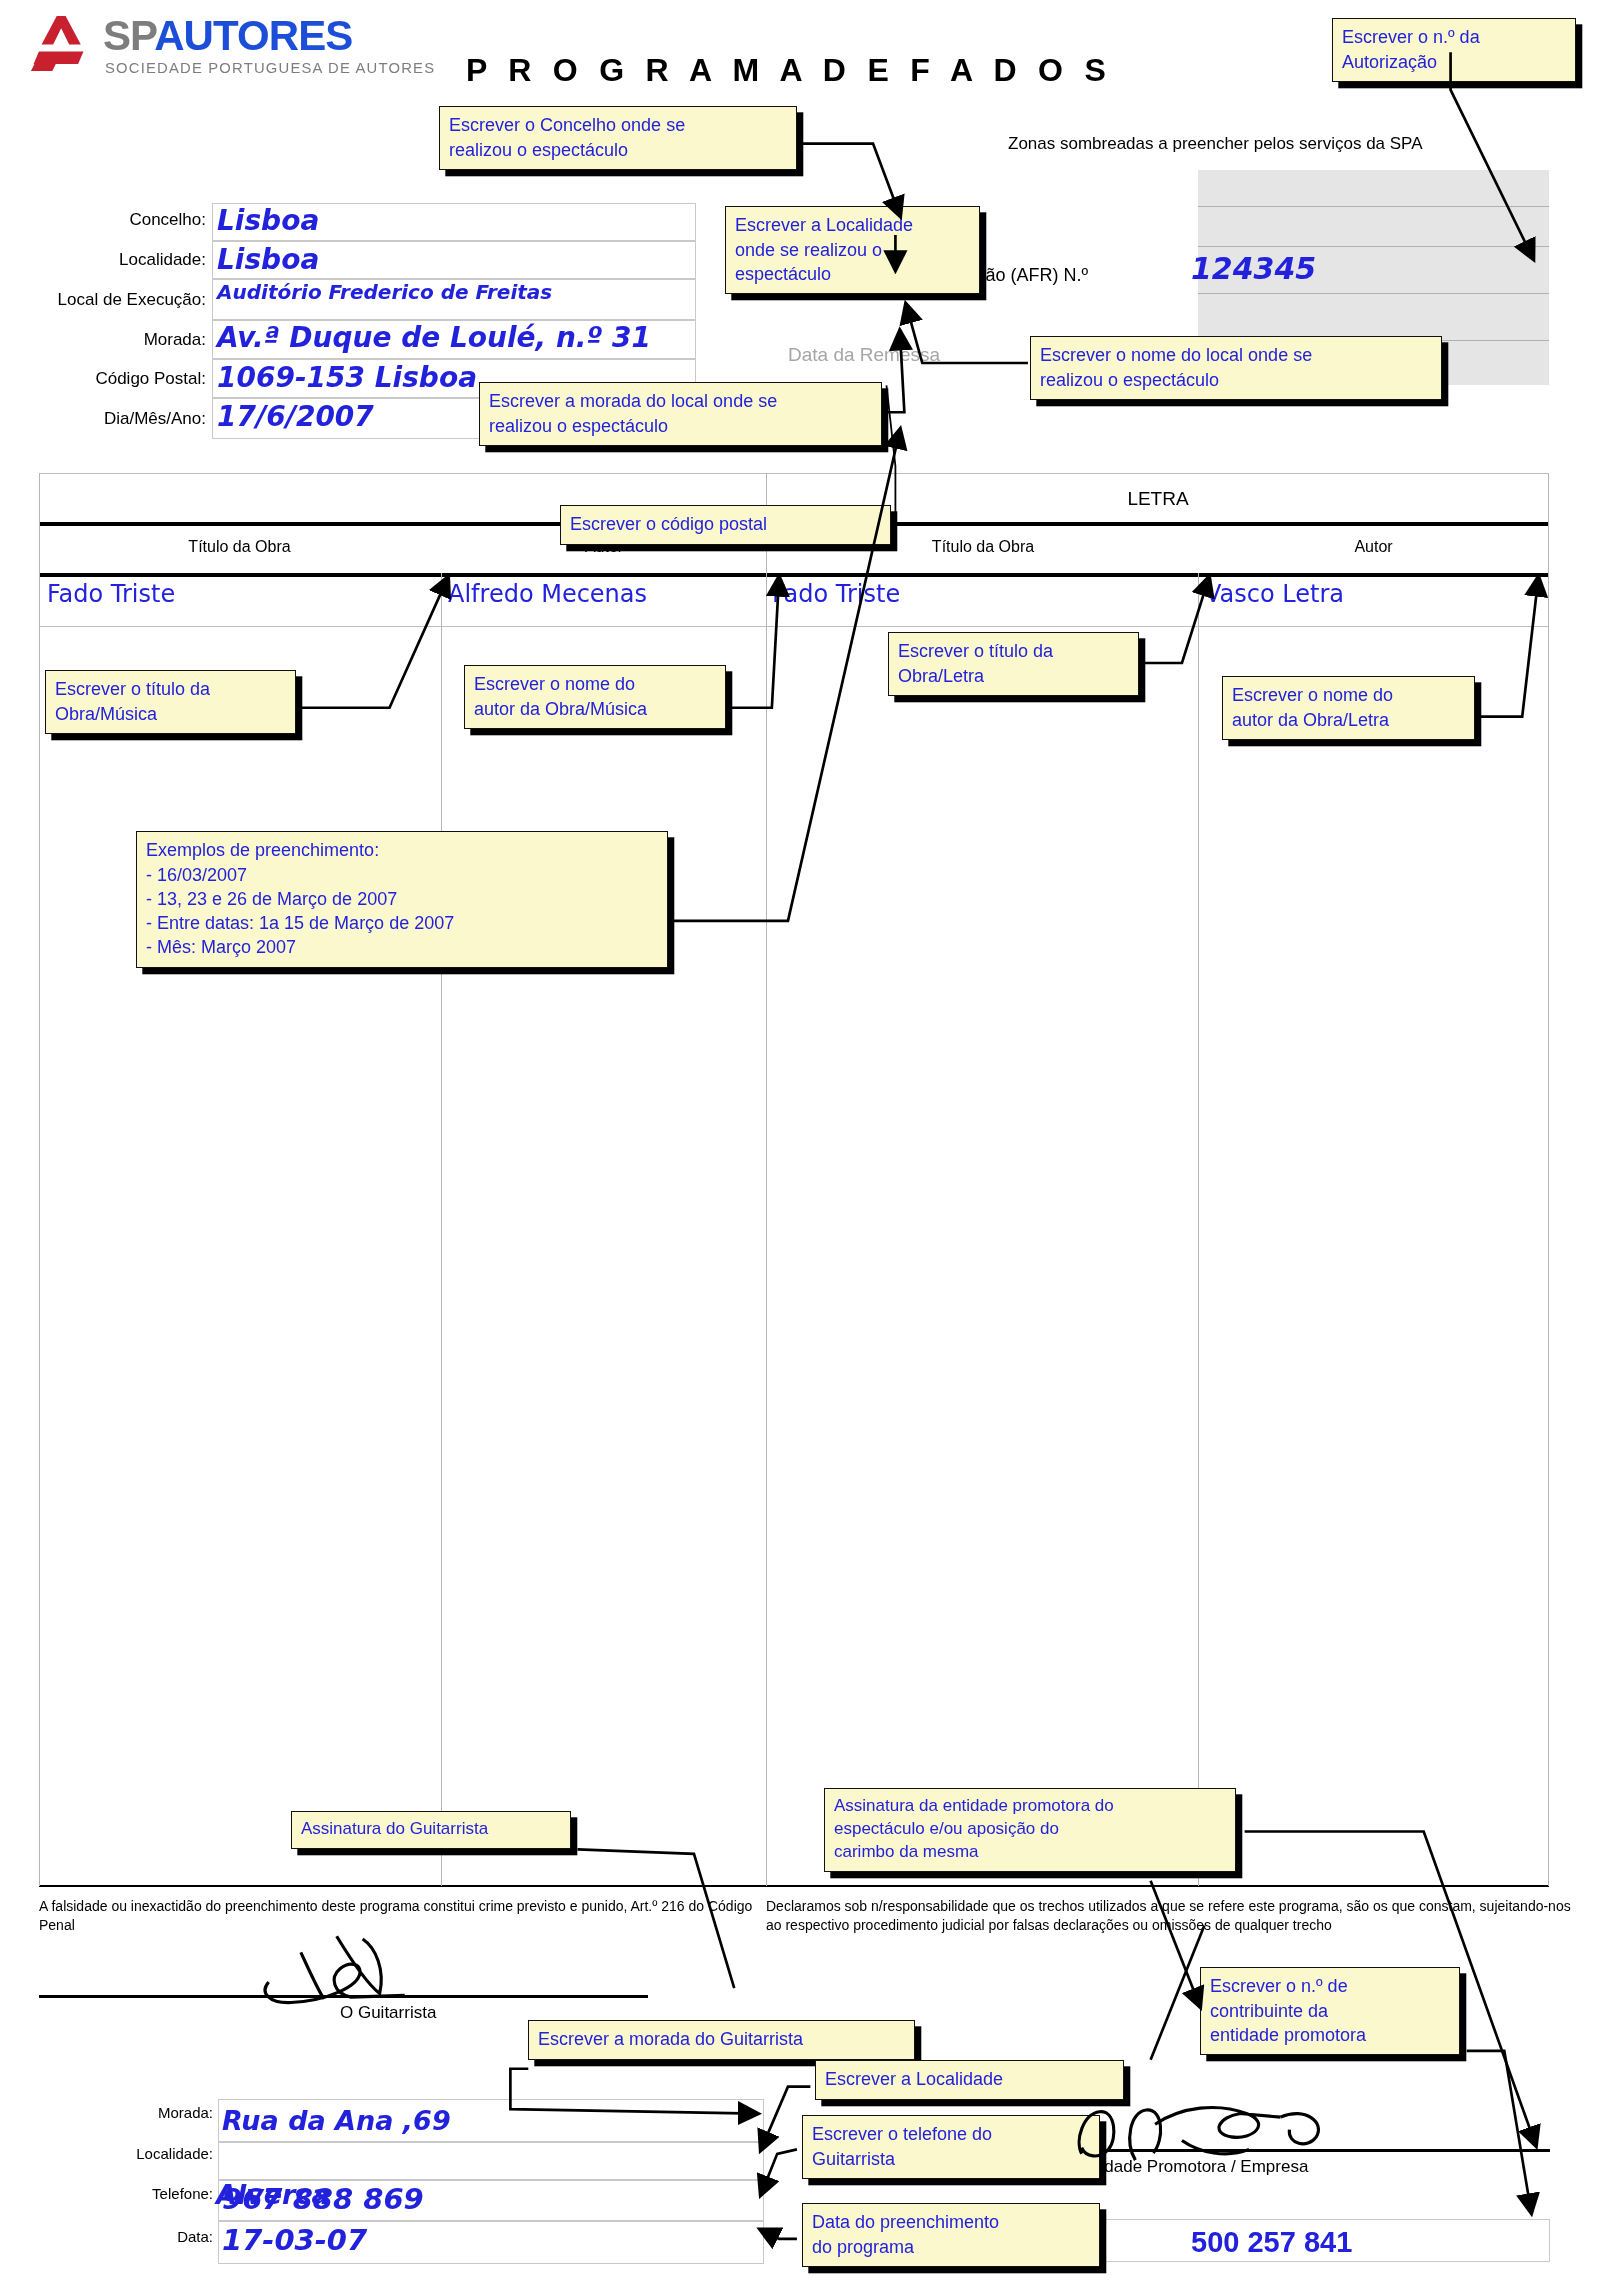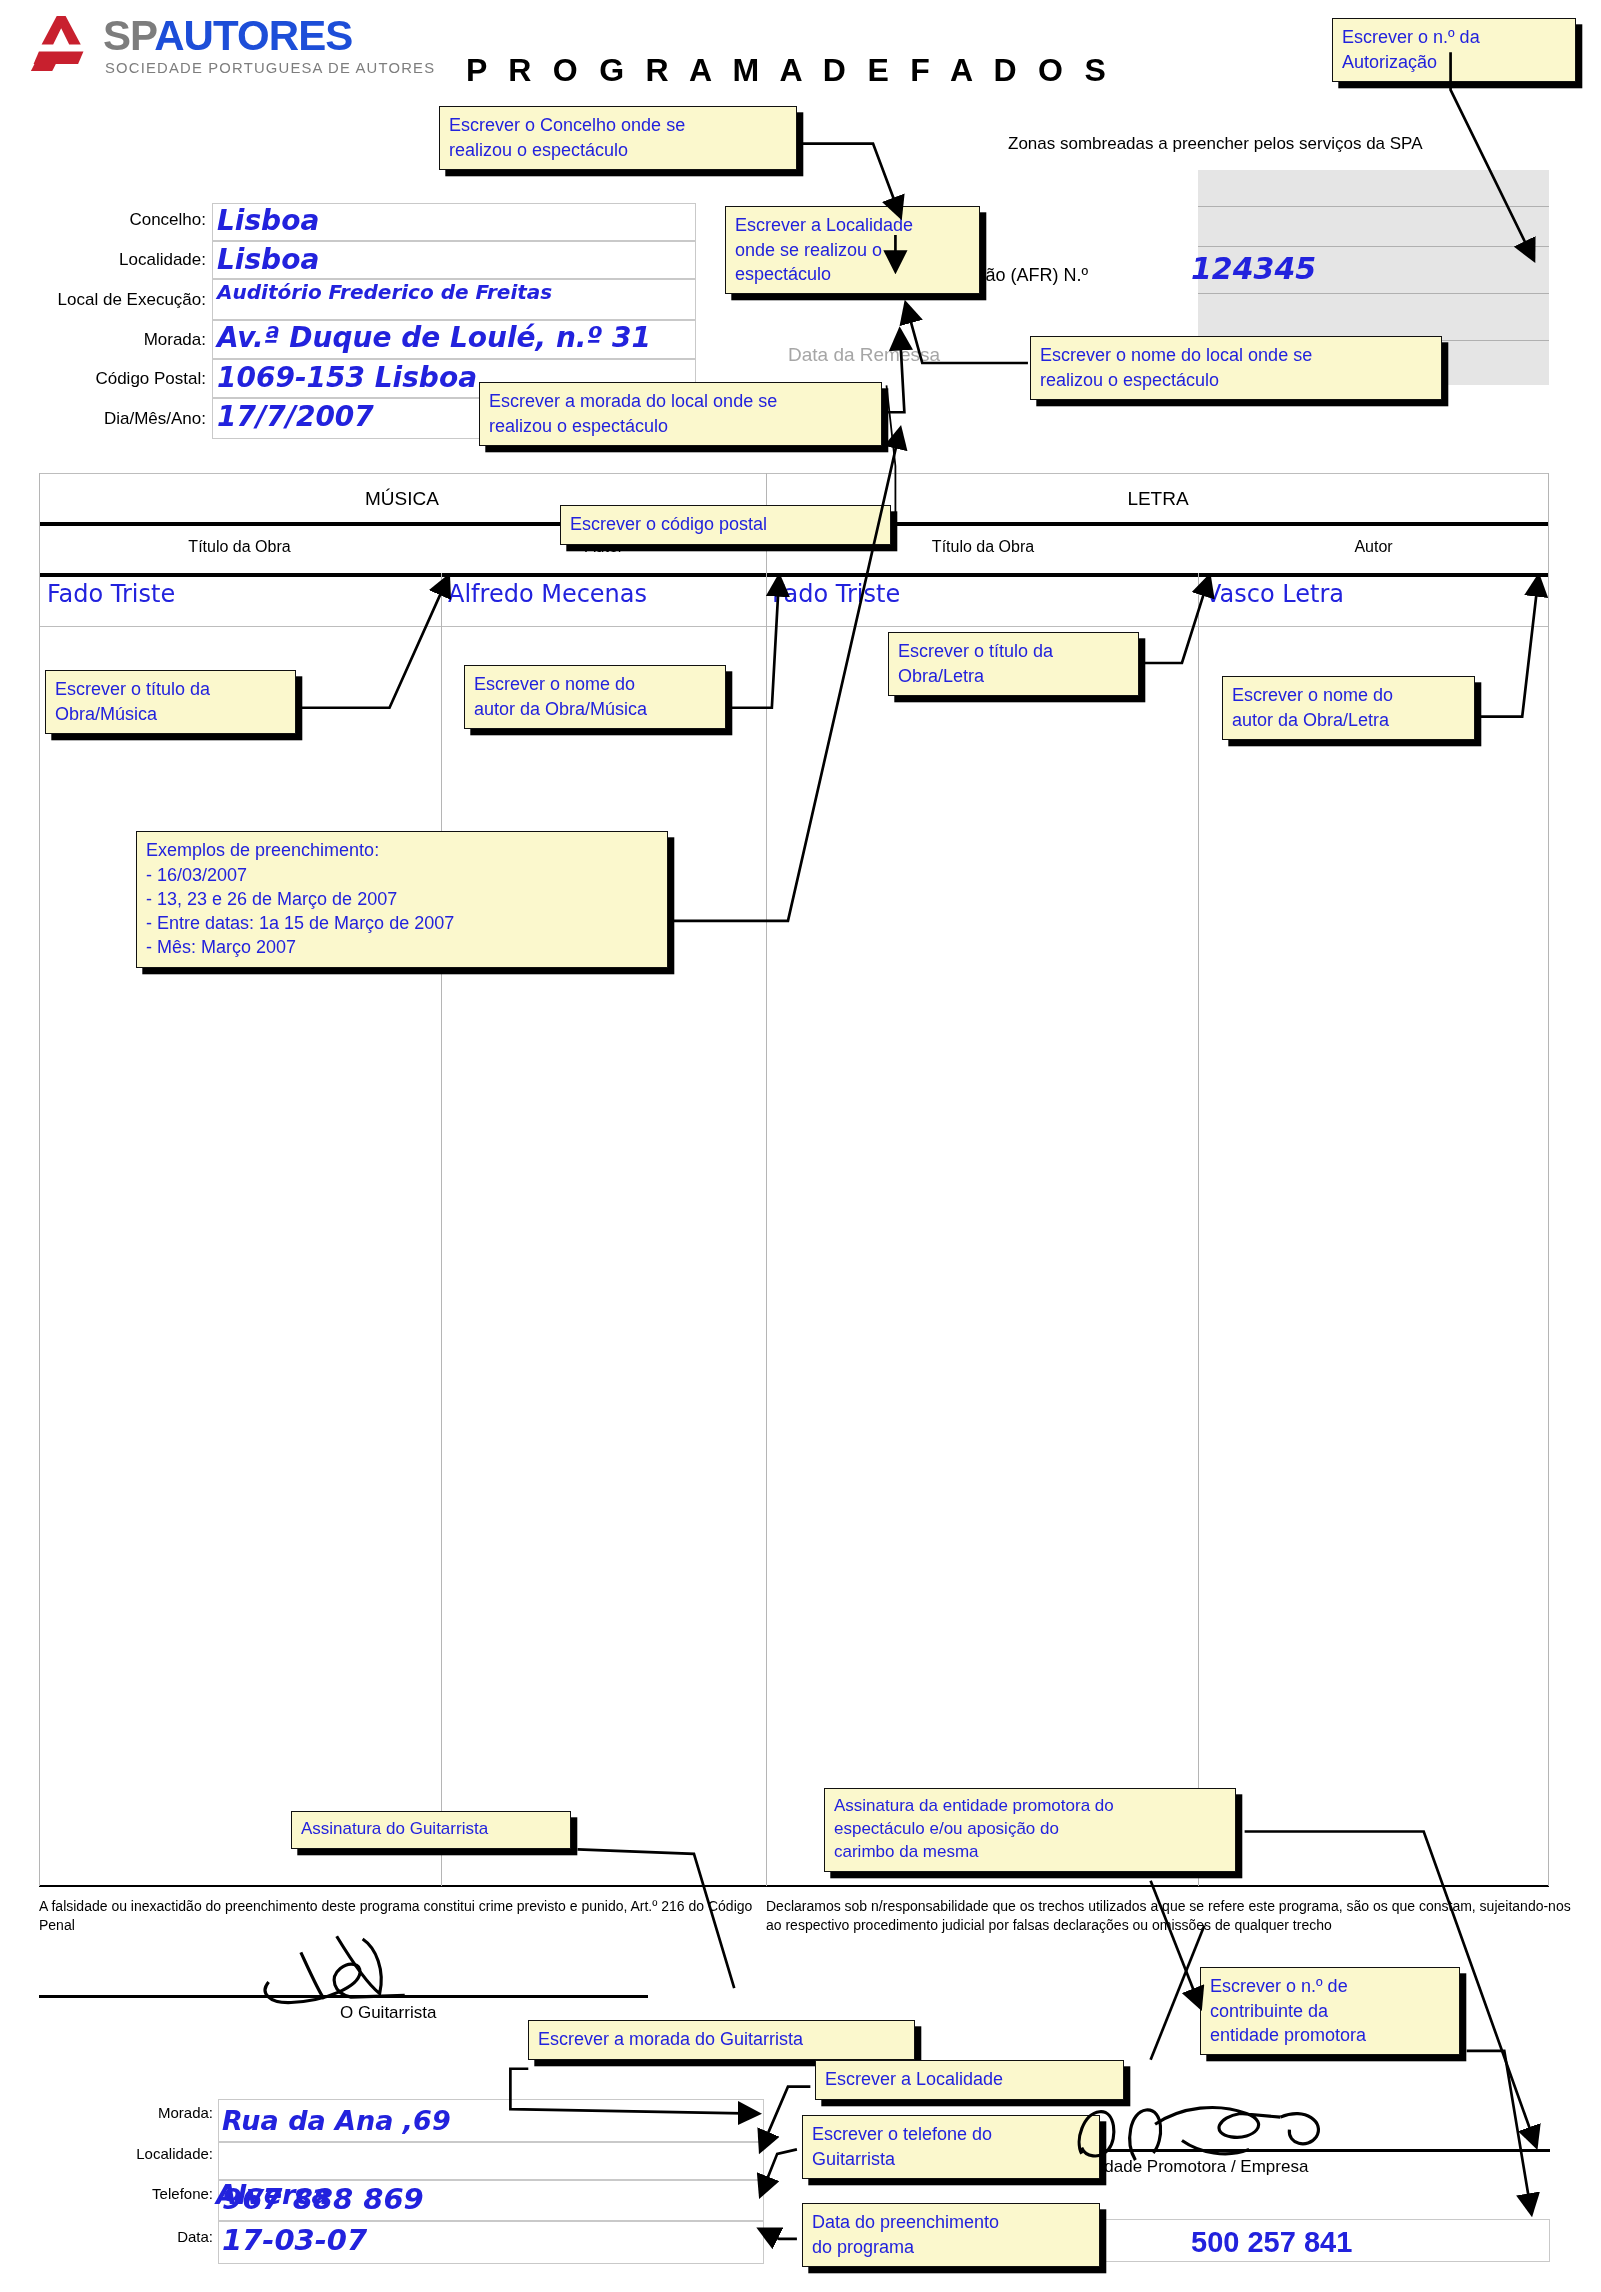--- a/index.html
+++ b/index.html
@@ -128,35 +128,34 @@
   <div class="hdr-label" style="left:0px;  top:290px; width:206px;">Local de Execução:</div>
   <div class="hdr-label" style="left:0px;  top:330px; width:206px;">Morada:</div>
   <div class="hdr-label" style="left:0px;  top:369px; width:206px;">Código Postal:</div>
   <div class="hdr-label" style="left:0px;  top:409px; width:206px;">Dia/Mês/Ano:</div>
 
   <div class="hdr-val" style="left:217px; top:204px; font-size:28px;">Lisboa</div>
   <div class="hdr-val" style="left:217px; top:243px; font-size:28px;">Lisboa</div>
   <div class="hdr-val" style="left:217px; top:280px; font-size:20px;">Auditório Frederico de Freitas</div>
   <div class="hdr-val" style="left:217px; top:321px; font-size:28px;">Av.ª Duque de Loulé, n.º 31</div>
   <div class="hdr-val" style="left:217px; top:361px; font-size:28px;">1069-153 Lisboa</div>
-  <div class="hdr-val" style="left:217px; top:400px; font-size:28px;">17/7/2007</div>
+  <div class="hdr-val" style="left:217px; top:400px; font-size:28px;">17/6/2007</div>
 
   <div class="tbl-thin" style="left:39px;  top:473px; width:1510px; height:0.9px;"></div>
   <div class="tbl-line" style="left:39px;  top:522px; width:1510px; height:3.6px;"></div>
   <div class="tbl-line" style="left:39px;  top:573px; width:1510px; height:3.6px;"></div>
   <div class="tbl-thin" style="left:39px;  top:626px; width:1510px; height:0.9px;"></div>
   <div class="tbl-line" style="left:39px;  top:1885px; width:1510px; height:1.8px;"></div>
 
   <div class="tbl-vrule" style="left:39px;   top:473px; height:1413px;"></div>
   <div class="tbl-vrule" style="left:441px;  top:573px; height:1313px;"></div>
   <div class="tbl-vrule" style="left:766px;  top:473px; height:1413px;"></div>
   <div class="tbl-vrule" style="left:1198px; top:573px; height:1313px;"></div>
   <div class="tbl-vrule" style="left:1548px; top:473px; height:1413px;"></div>
 
-  <div class="tbl-head" style="left:39px;  top:488px; width:726px;">MÚSICA</div>
   <div class="tbl-head" style="left:767px; top:488px; width:782px;">LETRA</div>
 
   <div class="tbl-sub" style="left:39px;   top:538px; width:401px;">Título da Obra</div>
   <div class="tbl-sub" style="left:442px;  top:538px; width:324px;">Autor</div>
   <div class="tbl-sub" style="left:767px;  top:538px; width:432px;">Título da Obra</div>
   <div class="tbl-sub" style="left:1199px; top:538px; width:349px;">Autor</div>
 
   <div class="cell-val" style="left:47px;   top:580px;">Fado Triste</div>
   <div class="cell-val" style="left:448px;  top:580px;">Alfredo Mecenas</div>
   <div class="cell-val" style="left:772px;  top:580px;">Fado Triste</div>

